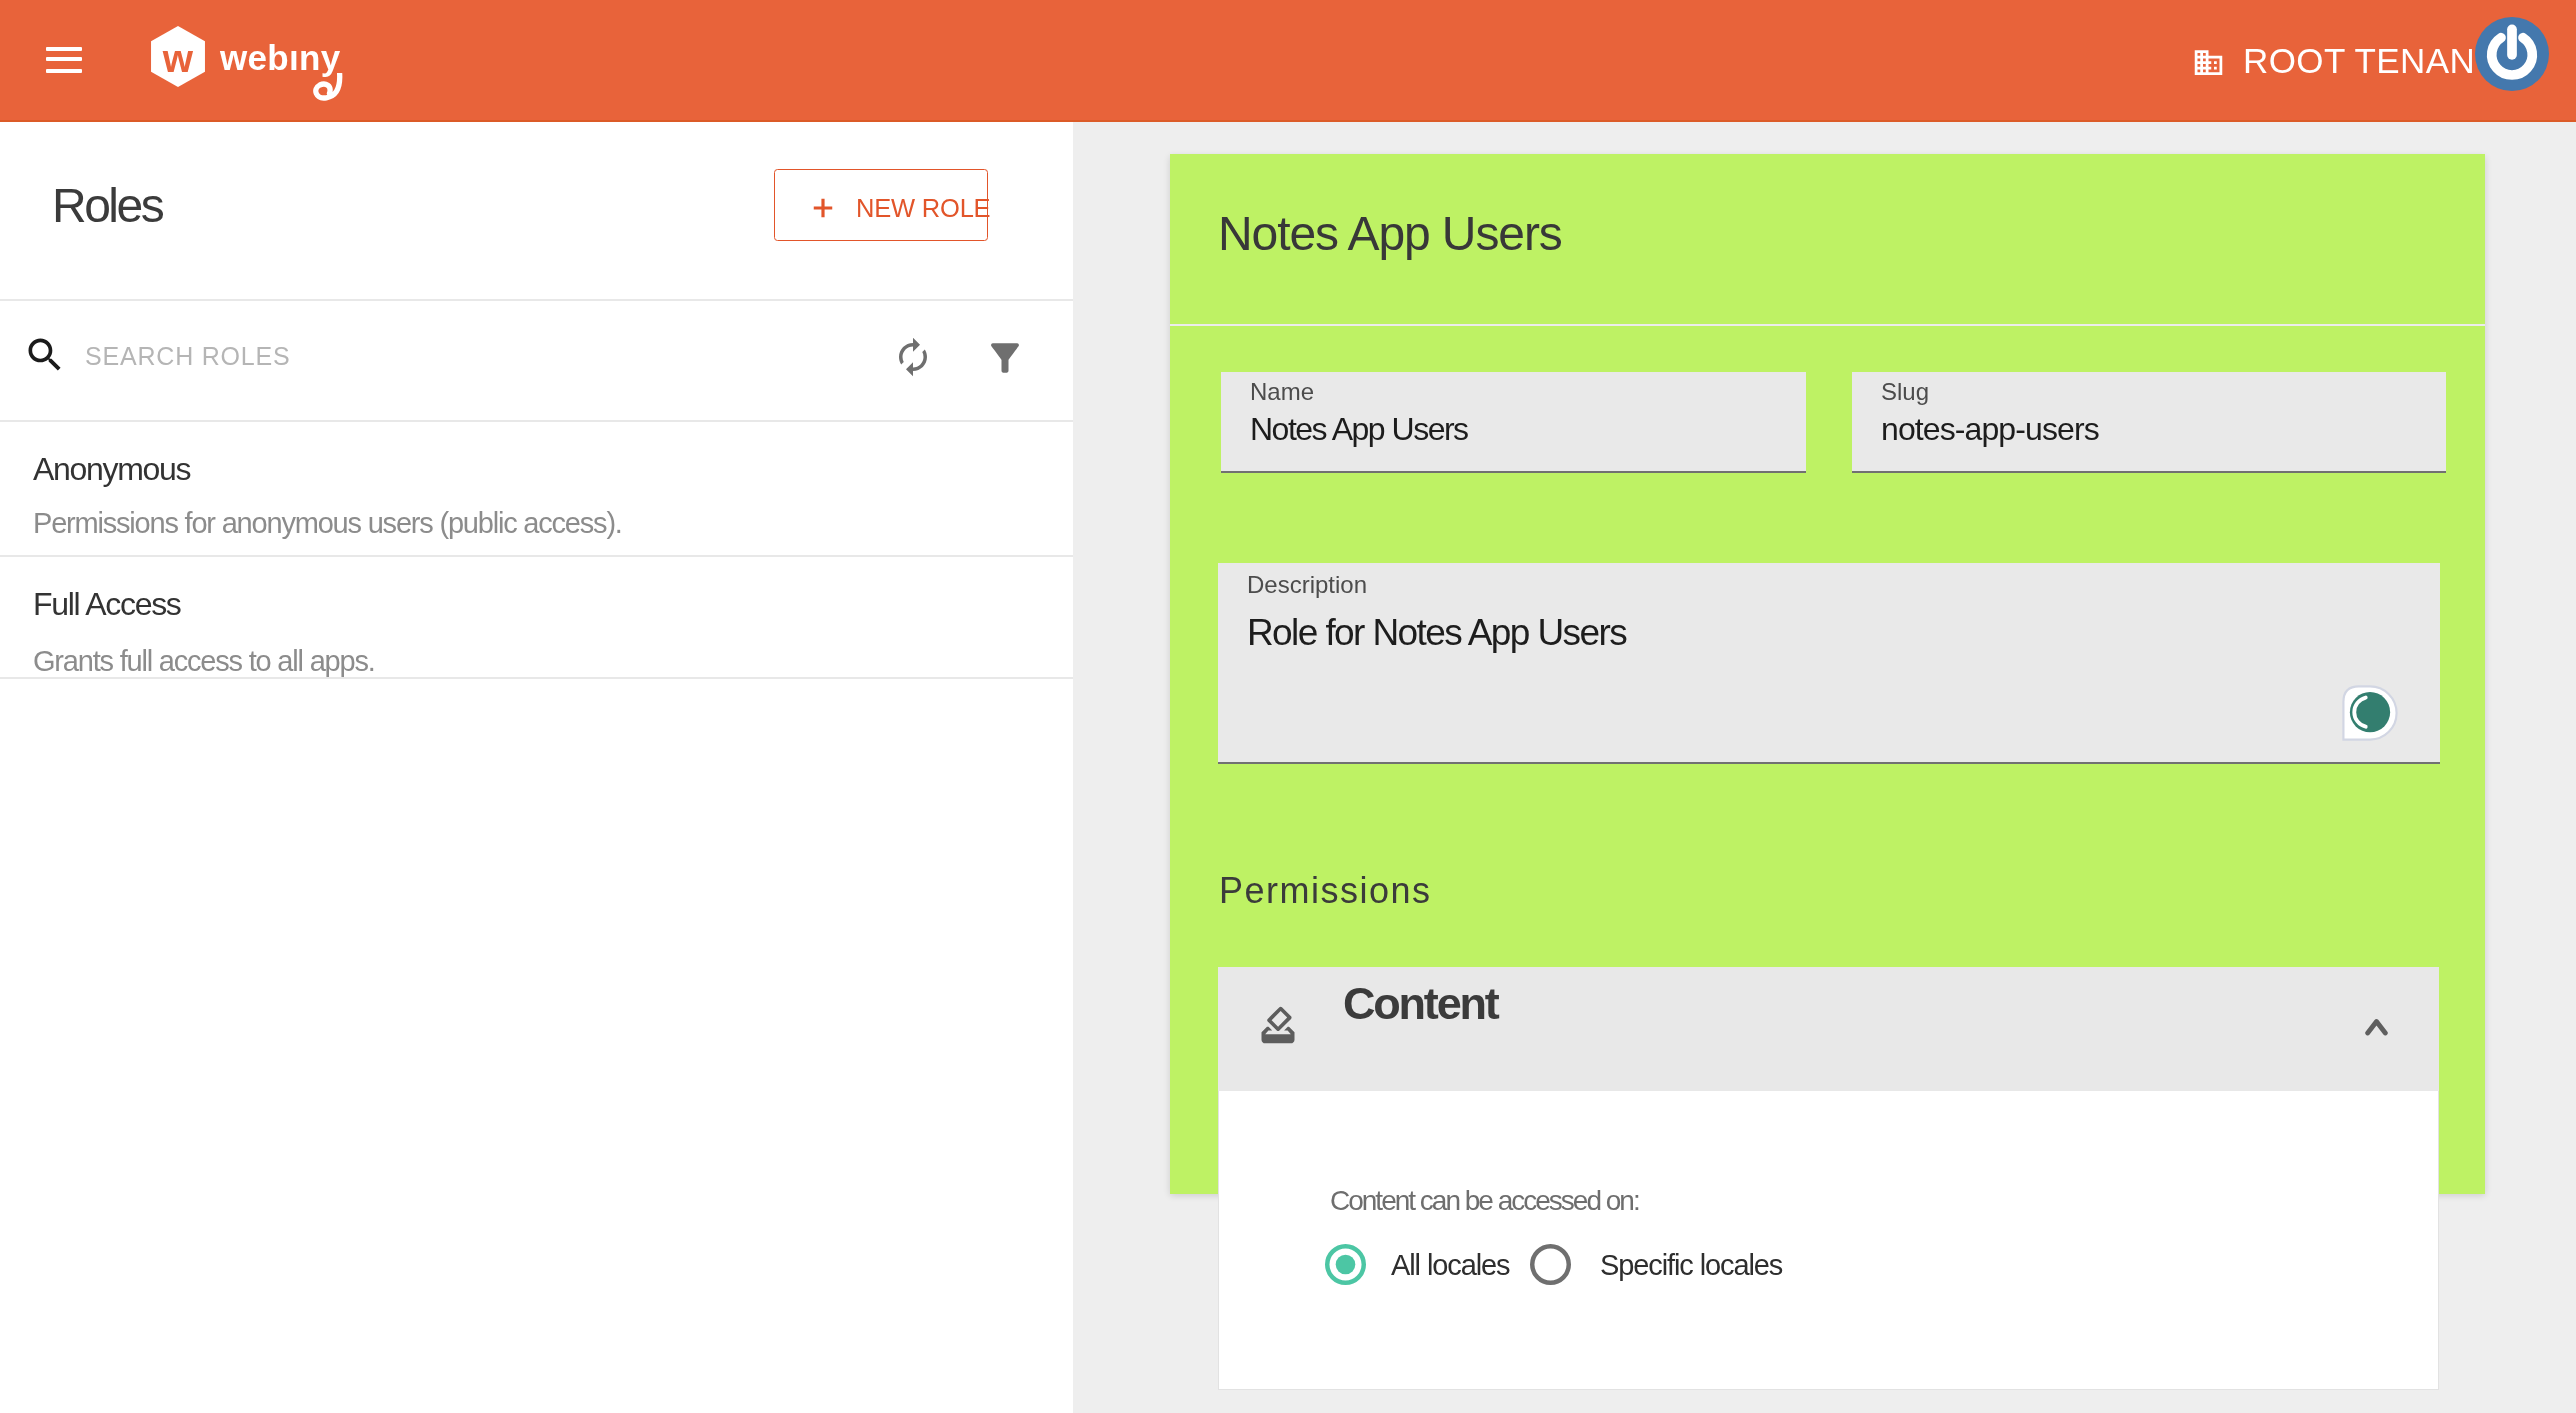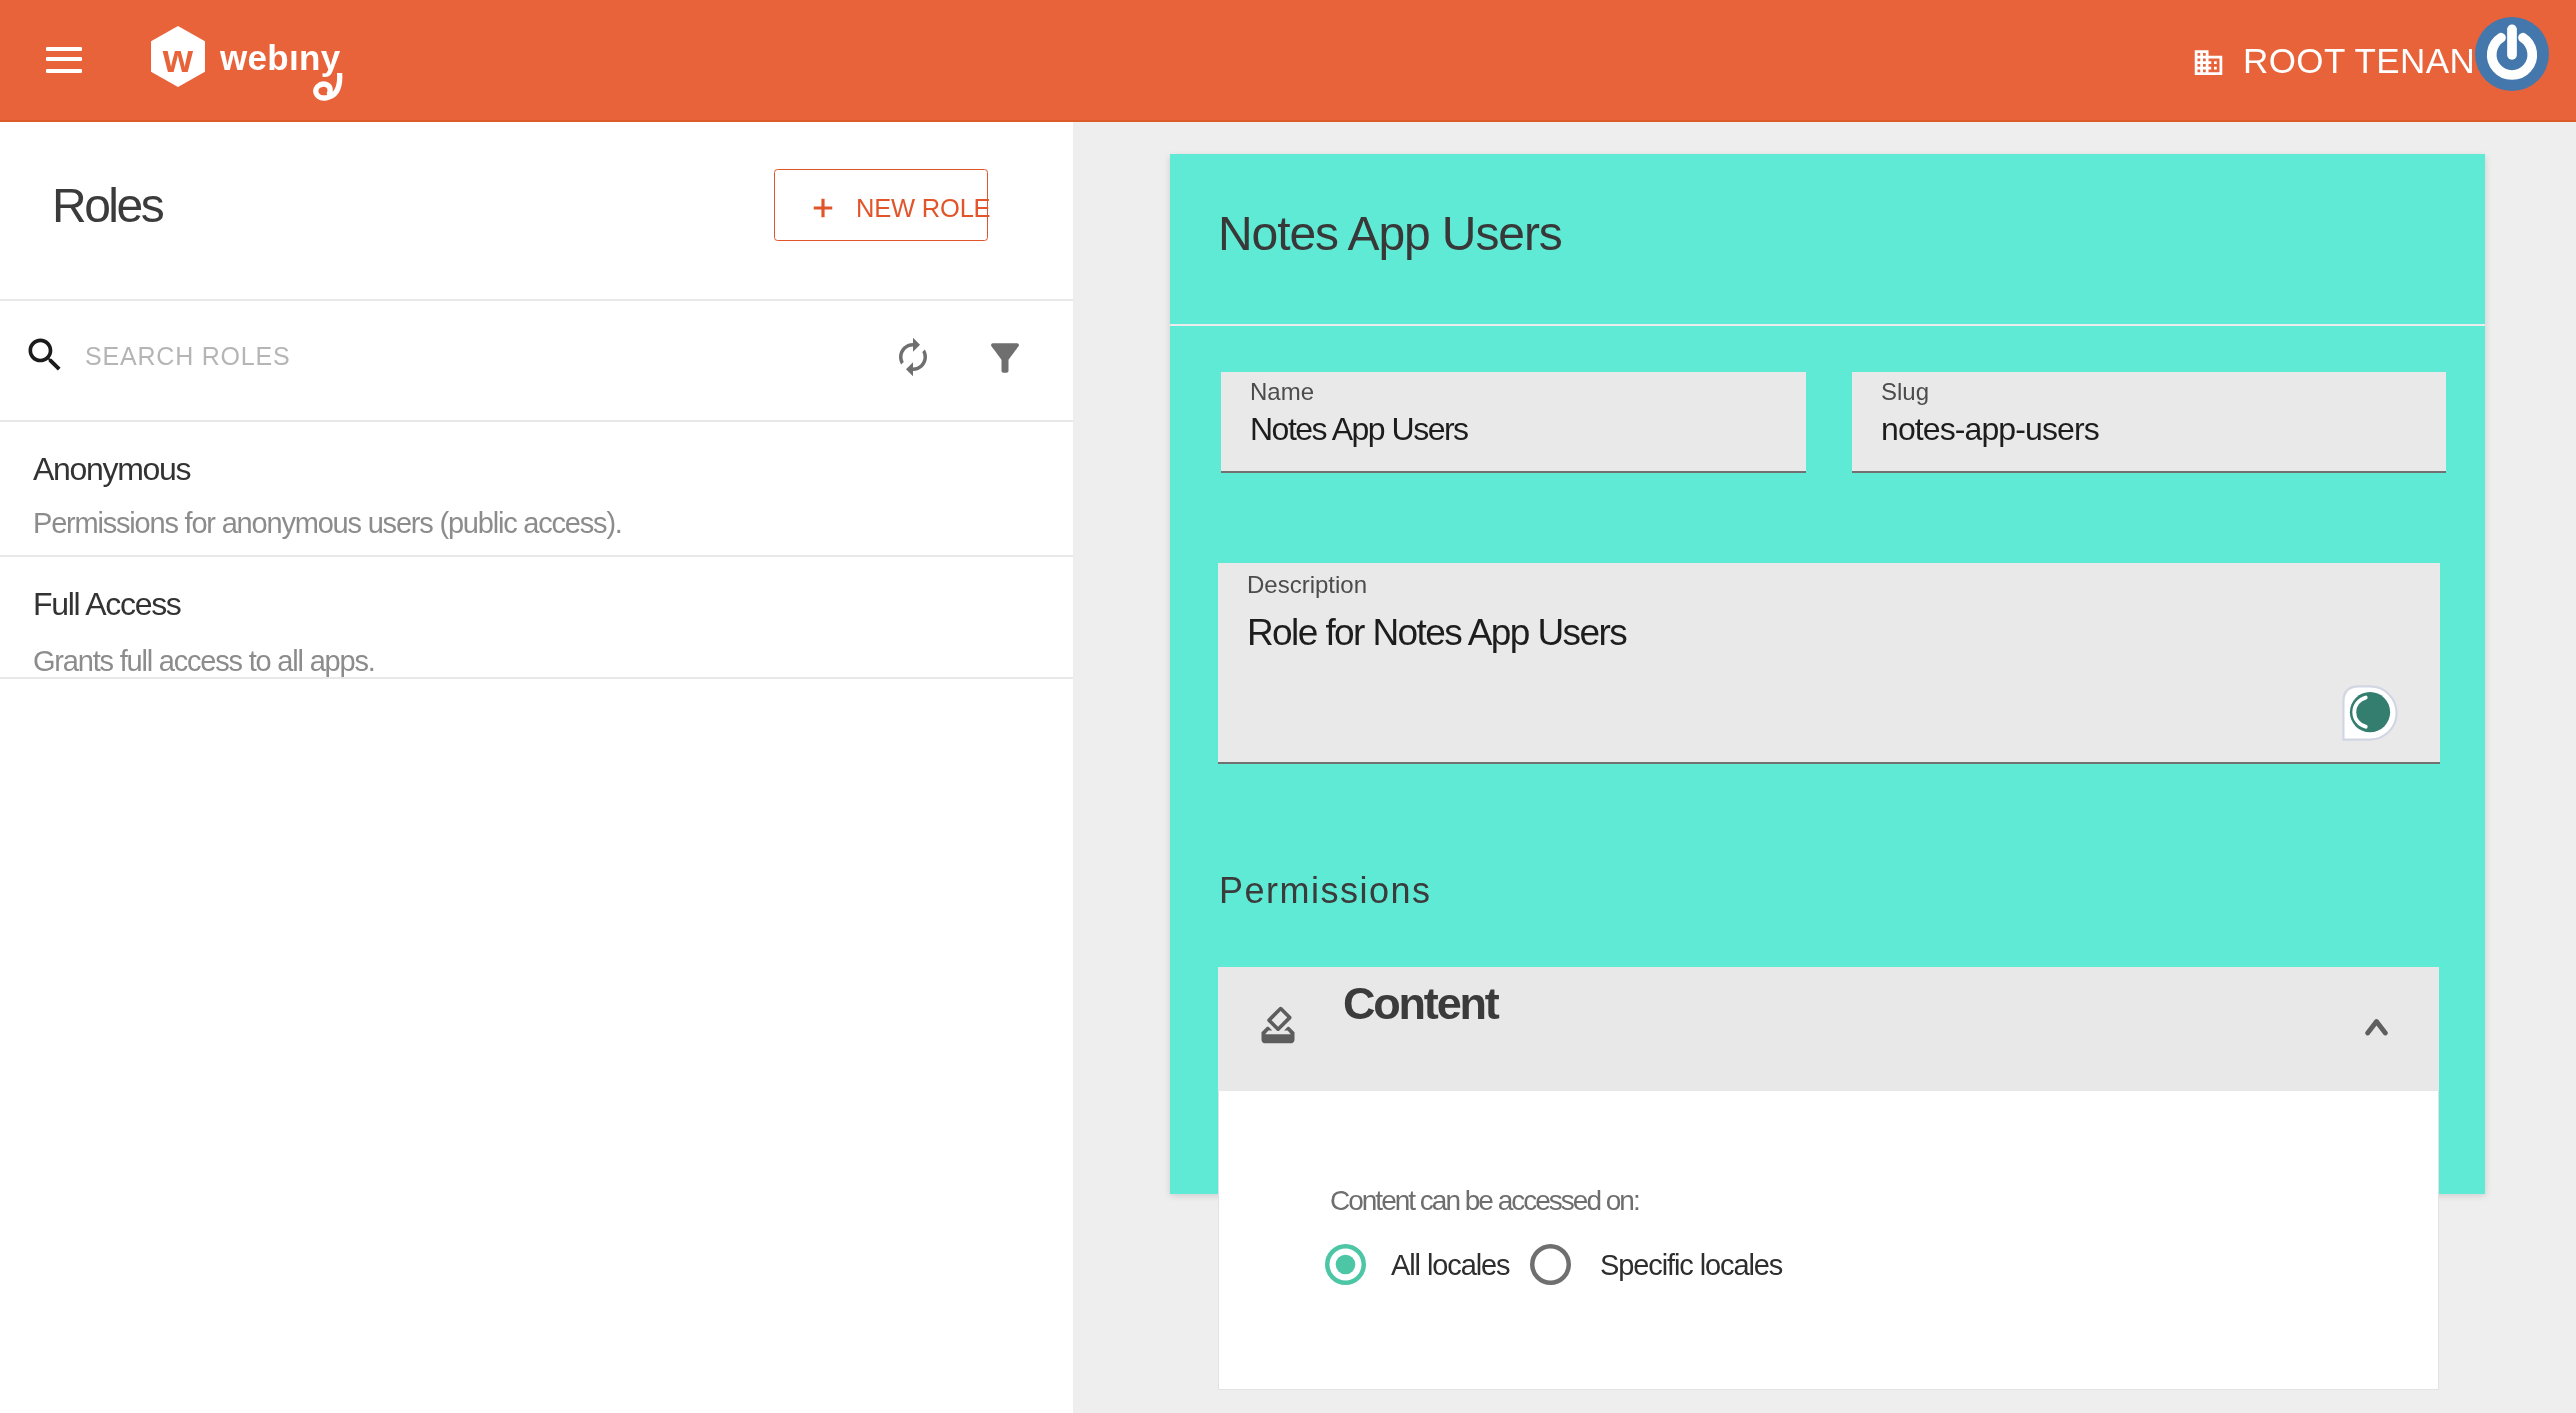--- a/index.html
+++ b/index.html
@@ -14,21 +14,21 @@
 
 #leftpanel { position:absolute; left:0; top:122px; width:1073px; height:1292px; background:#ffffff; }
 #roles-title { position:absolute; left:52px; top:182px; font-size:48px; line-height:48px; color:#3b3b3b; letter-spacing:-2.5px; }
 #newrole { position:absolute; left:774px; top:169px; width:214px; height:72px; border:1.8px solid #e2552a; border-radius:3.5px; }
 #newrole .lbl { position:absolute; left:81px; top:25.5px; font-size:25.5px; line-height:25.5px; letter-spacing:-0.2px; color:#e2552a; white-space:nowrap; }
 .hr { position:absolute; left:0; width:1073px; height:1.8px; background:#e8e8e8; }
 #search-ph { position:absolute; left:85px; top:344px; font-size:25px; line-height:25px; letter-spacing:0.8px; color:#b5b5b5; }
 .item-title { position:absolute; left:33px; font-size:32px; line-height:32px; color:#333333; letter-spacing:-1.3px; }
 .item-desc { position:absolute; left:33px; font-size:29px; line-height:29px; color:#8c8c8c; letter-spacing:-1.2px; }
 
-#card { position:absolute; left:1170px; top:154px; width:1315px; height:1040px; background:#5eead4; box-shadow:0 1.8px 7px rgba(0,0,0,0.14); }
+#card { position:absolute; left:1170px; top:154px; width:1315px; height:1040px; background:#bef264; box-shadow:0 1.8px 7px rgba(0,0,0,0.14); }
 #card-title { position:absolute; left:48px; top:56px; font-size:48px; line-height:48px; color:#383838; letter-spacing:-1.1px; }
 #card-hr { position:absolute; left:0; top:170px; width:1315px; height:1.8px; background:#ececec; }
 .field { position:absolute; background:#e9e9e9; border-bottom:2.6px solid #717171; }
 .field .flabel { position:absolute; left:29px; font-size:24px; line-height:24px; color:#4c4c4c; }
 .field .fvalue { position:absolute; left:29px; font-size:32px; line-height:32px; color:#1d1d1d; letter-spacing:-1.5px; }
 #perm-title { position:absolute; left:49px; top:719px; font-size:36px; line-height:36px; color:#3b3b3b; letter-spacing:1.5px; }
 #acc-head { position:absolute; left:48px; top:813px; width:1221px; height:124px; background:#e8e8e8; }
 #acc-title { position:absolute; left:173px; top:833px; font-size:45px; line-height:33px; letter-spacing:-2.2px; font-weight:bold; color:#3b3b3b; }
 #acc-sub { position:absolute; left:172px; top:873px; font-size:31px; line-height:31px; color:#4a4a4a; letter-spacing:-2.1px; }
 #acc-body { position:absolute; left:48px; top:937px; width:1221px; height:299px; background:#ffffff; border:1.8px solid #e2e2e2; border-top:none; }

